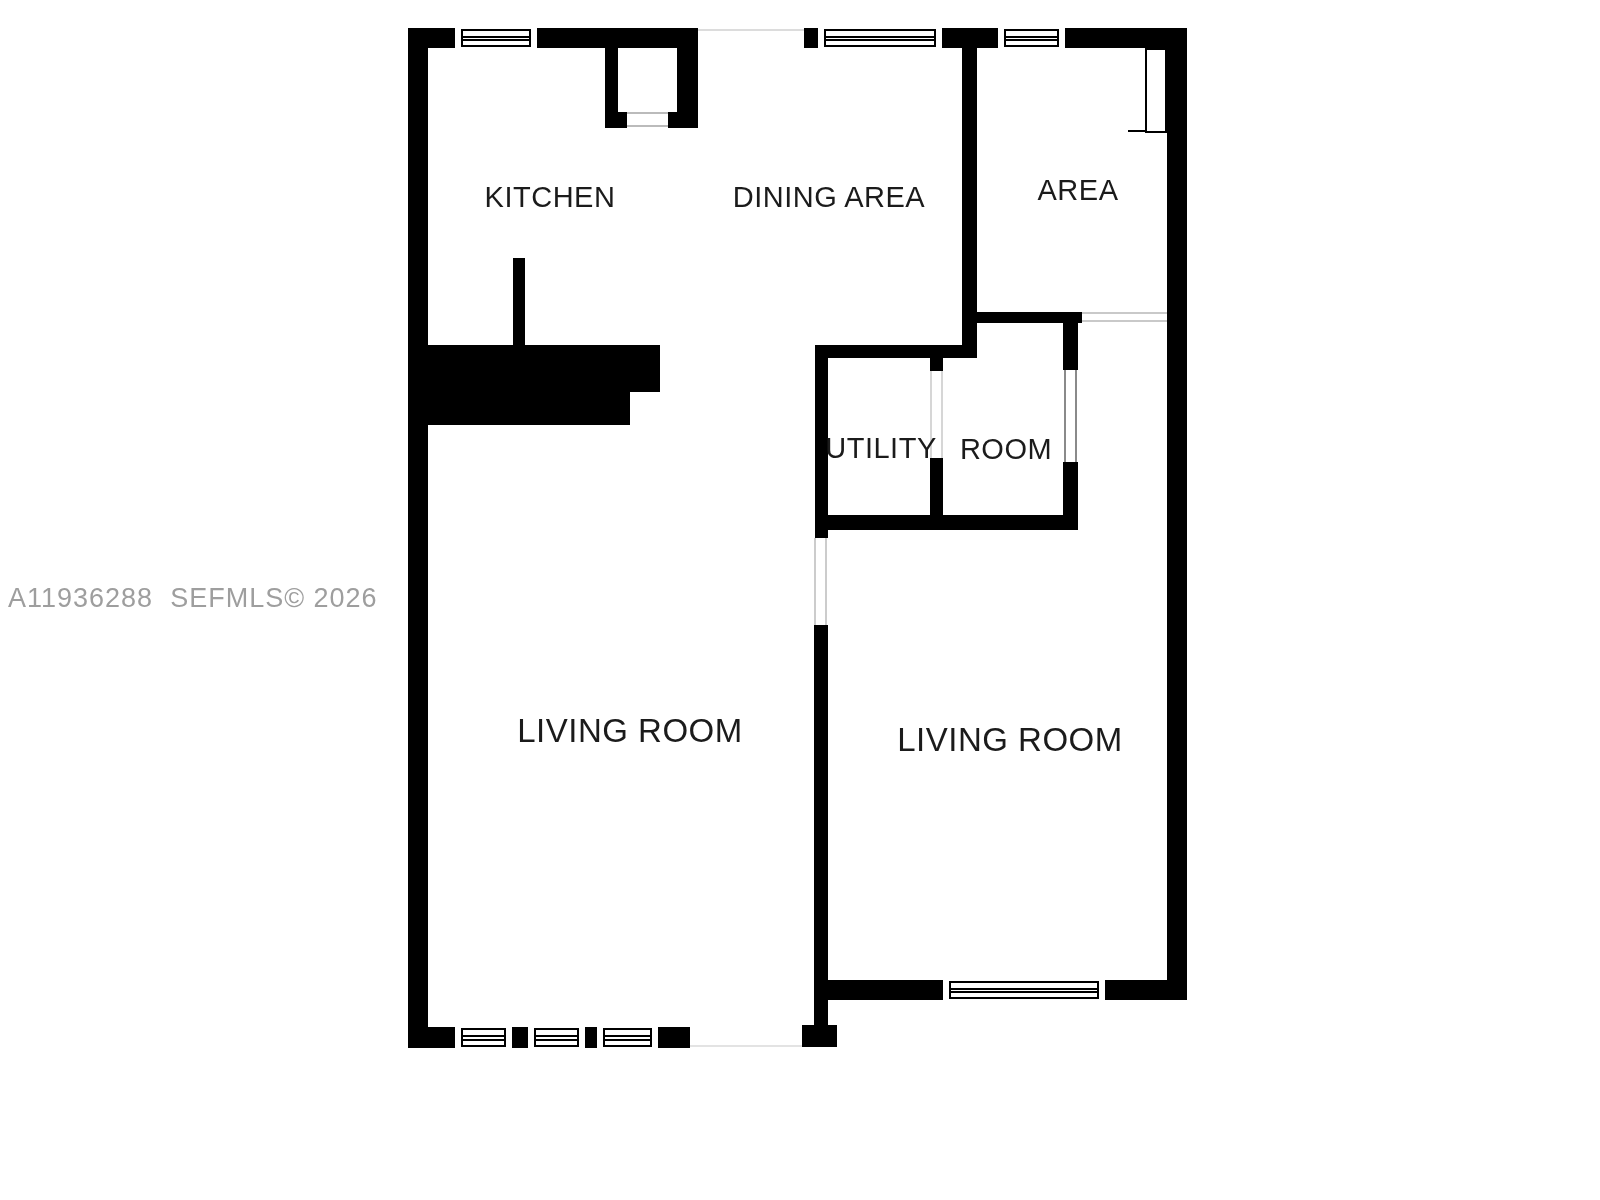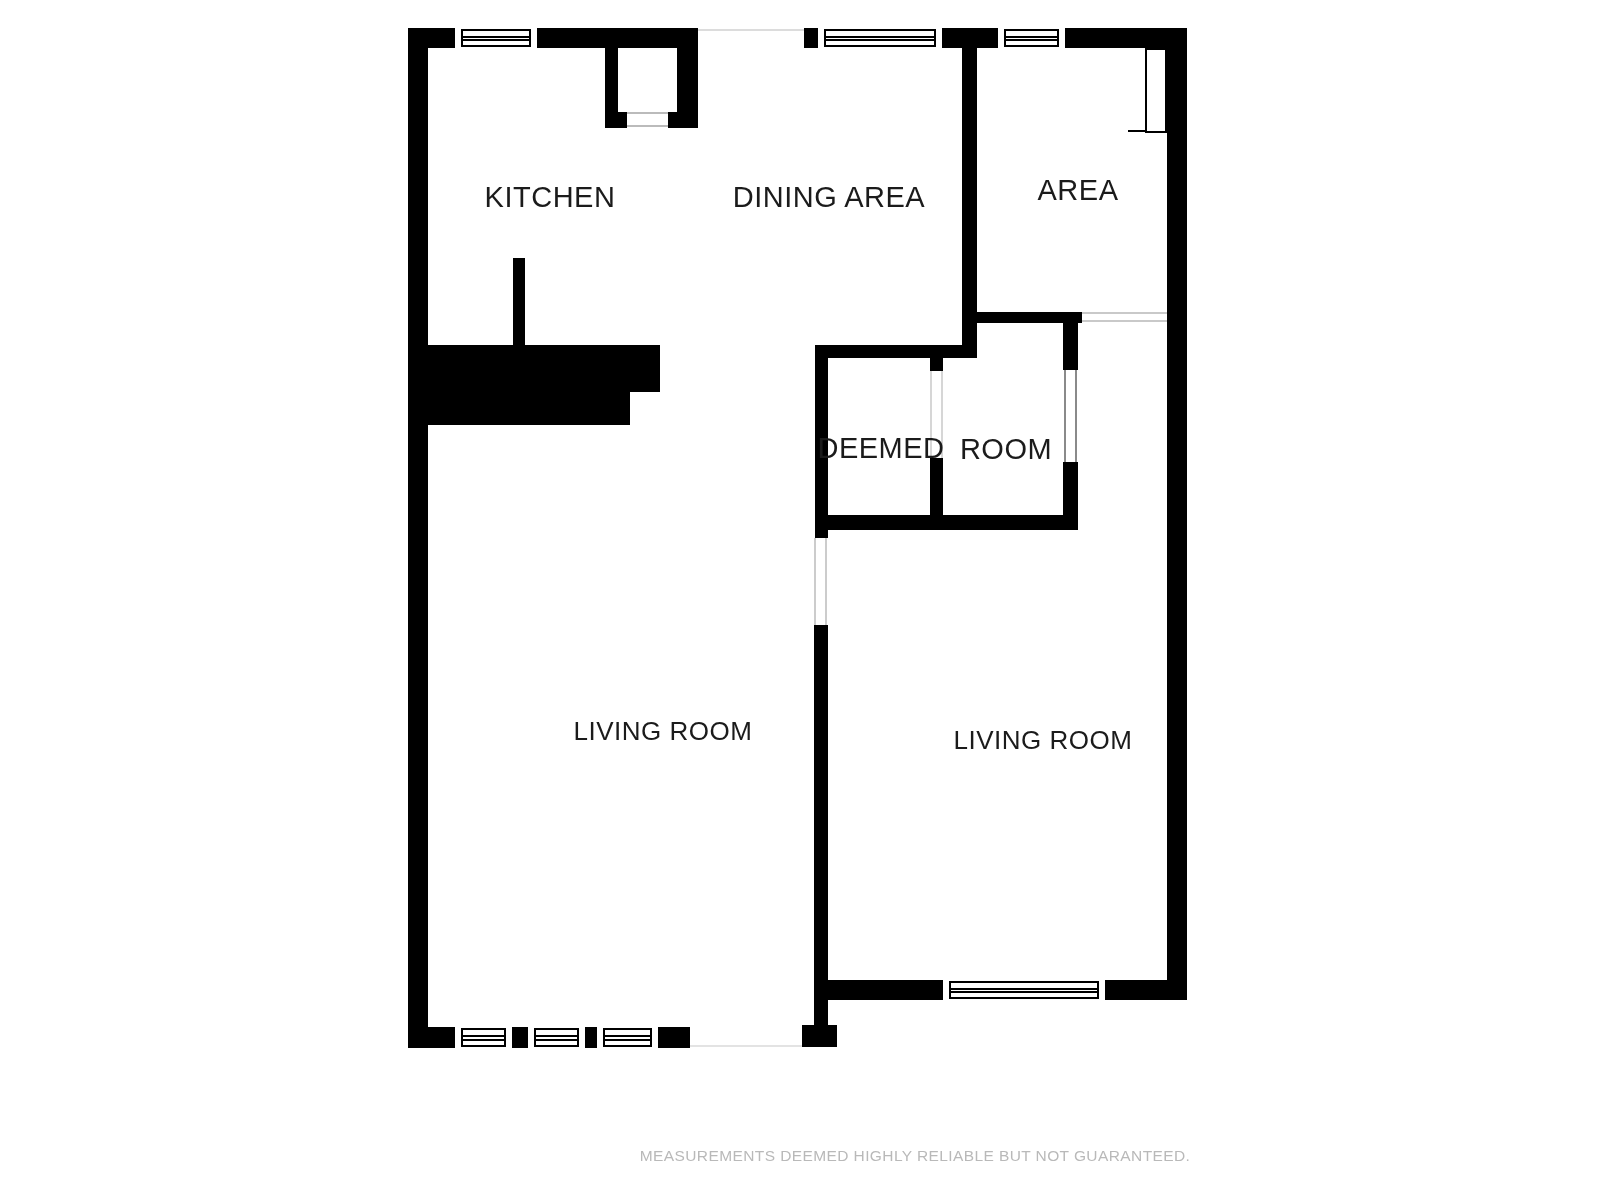--- a/index.html
+++ b/index.html
@@ -31,21 +31,21 @@
   
   .doorrect { position:absolute; background:#ffffff;
     border:2px solid var(--wall, #000000); box-sizing:border-box; }
 
   
   .lbl {
     position:absolute; transform:translate(-50%,-50%);
     font-size:29px; letter-spacing:0.5px; white-space:nowrap;
     color: var(--label, #1b1b1b);
   }
-  .lbl.small { font-size:26px;margin-left:33px; }
+  .lbl.small { font-size:33px; }
 
   .watermark {
     position:absolute; left:8px; top:583px;
     font-size:27px; letter-spacing:1px; white-space:pre;
     color: var(--watermark, #9e9e9e);
   }
   .disclaimer {
     position:absolute; left:915px; top:1147px; transform:translateX(-50%);
     font-size:15.5px; letter-spacing:0.4px; white-space:nowrap;
     color: var(--disclaimer, #b9b9b9);
@@ -141,20 +141,20 @@
   <div class="window" style="left:597px; top:1027px; width:61px; height:21px;">
     <div class="fr">
         <i class="l1"></i>
         <i class="l2"></i>
       </div>
   </div>
 
   <span class="lbl" style="left:550px;  top:197px;">KITCHEN</span>
   <span class="lbl" style="left:829px;  top:197px;">DINING AREA</span>
   <span class="lbl" style="left:1078px; top:190px;">AREA</span>
-  <span class="lbl" style="left:881px;  top:448px;">DEEMED</span>
+  <span class="lbl" style="left:881px;  top:448px;">UTILITY</span>
   <span class="lbl" style="left:1006px; top:449px;">ROOM</span>
   <span class="lbl small" style="left:630px;  top:731px;">LIVING ROOM</span>
   <span class="lbl small" style="left:1010px; top:740px;">LIVING ROOM</span>
 
-  <span class="disclaimer">MEASUREMENTS DEEMED HIGHLY RELIABLE BUT NOT GUARANTEED.</span>
+  <span class="watermark">A11936288  SEFMLS© 2026</span>
 
 </div>
 
 </body></html>

